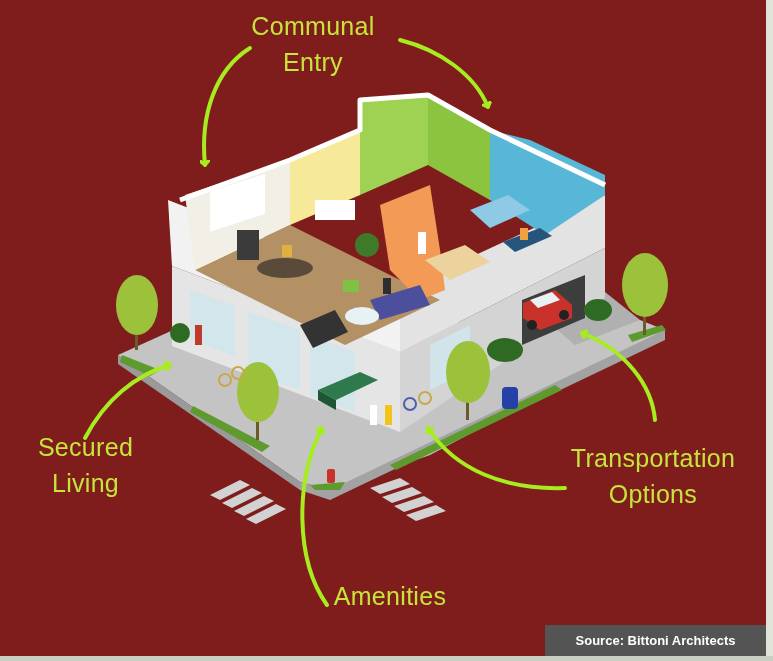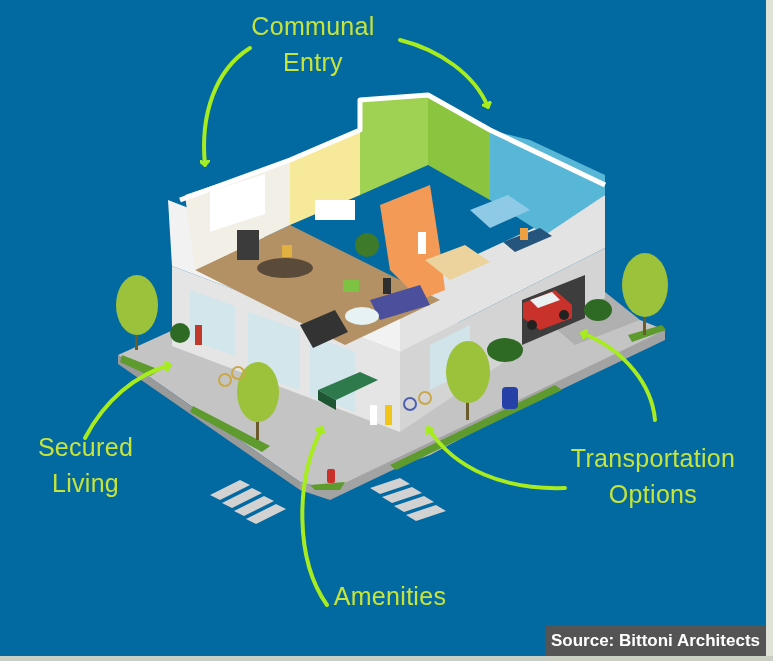--- a/index.html
+++ b/index.html
@@ -1,23 +1,23 @@
 <!DOCTYPE html>
 <html><head>
   <meta charset="utf-8">
   <style>
     html, body { margin: 0; padding: 0; }
     body { width: 773px; height: 661px; overflow: hidden; background: #dfe3d8; font-family: "Liberation Sans", sans-serif; }
-    .frame { position: absolute; left: 0; top: 0; width: 766px; height: 656px; background: #0369a1; overflow: hidden; }
+    .frame { position: absolute; left: 0; top: 0; width: 766px; height: 656px; background: #7f1d1d; overflow: hidden; }
     .edge-right { position: absolute; left: 766px; top: 0; width: 7px; height: 661px; background: #dfe3d8; }
     .edge-bottom { position: absolute; left: 0; top: 656px; width: 773px; height: 5px; background: #c9cfc2; }
     svg.scene { position: absolute; left: 0; top: 0; }
     .label { position: absolute; color: #c6e43a; font-size: 25px; line-height: 36px; text-align: center; letter-spacing: 0.3px; white-space: nowrap; }
     .label span { display: block; }
-    .source { position: absolute; left: 545px; top: 625px; width: 221px; height: 31px; background: #545454; color: #ffffff; font-weight: bold; font-size: 17px; line-height: 31px; text-align: center; }
+    .source { position: absolute; left: 545px; top: 625px; width: 221px; height: 31px; background: #545454; color: #ffffff; font-weight: bold; font-size: 13px; line-height: 31px; text-align: center; }
   </style>
 </head>
 <body>
 
 <div class="frame">
   <svg class="scene" width="766" height="656" viewBox="0 0 766 656">
     <defs>
       <marker id="ah" markerWidth="10" markerHeight="10" refX="5" refY="5" orient="auto" markerUnits="userSpaceOnUse">
         <path d="M0,0 L5,5 L0,10" fill="none" stroke="#a6ec1e" stroke-width="3.5" stroke-linecap="round" stroke-linejoin="round"></path>
       </marker>

